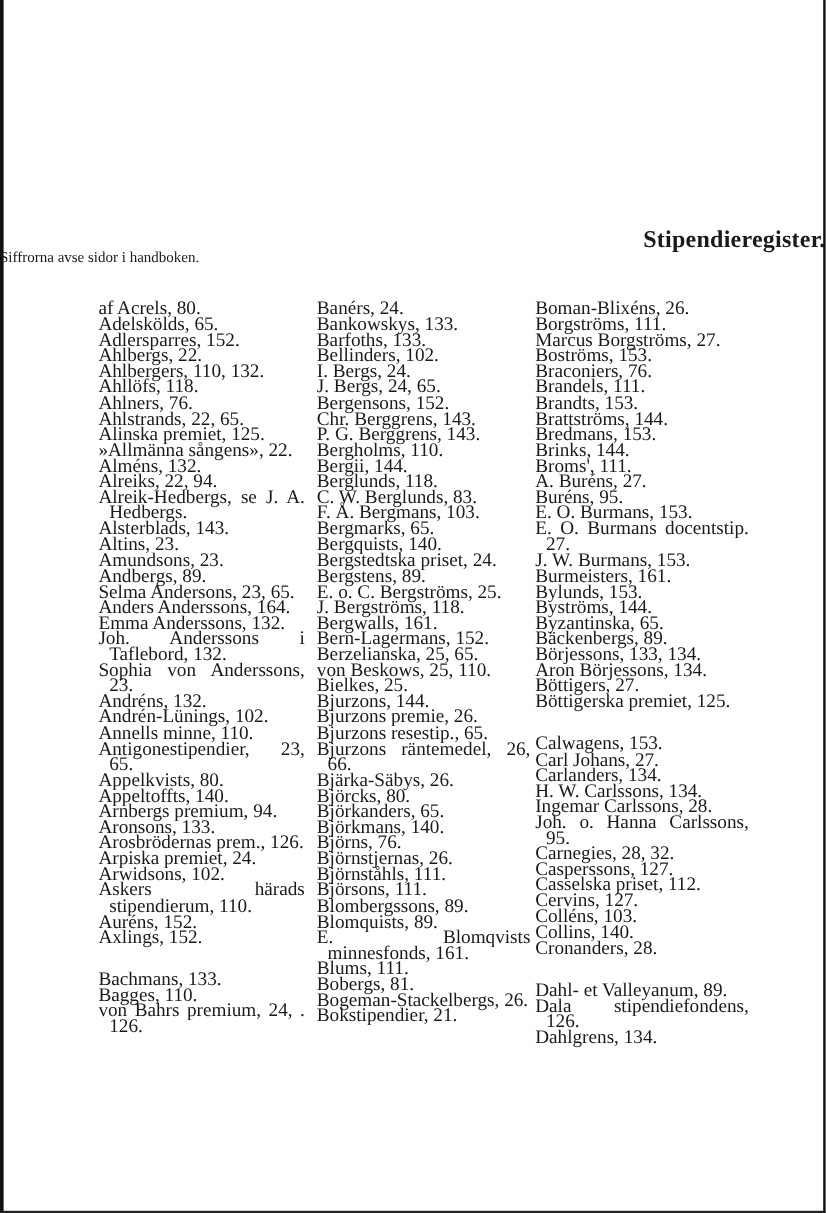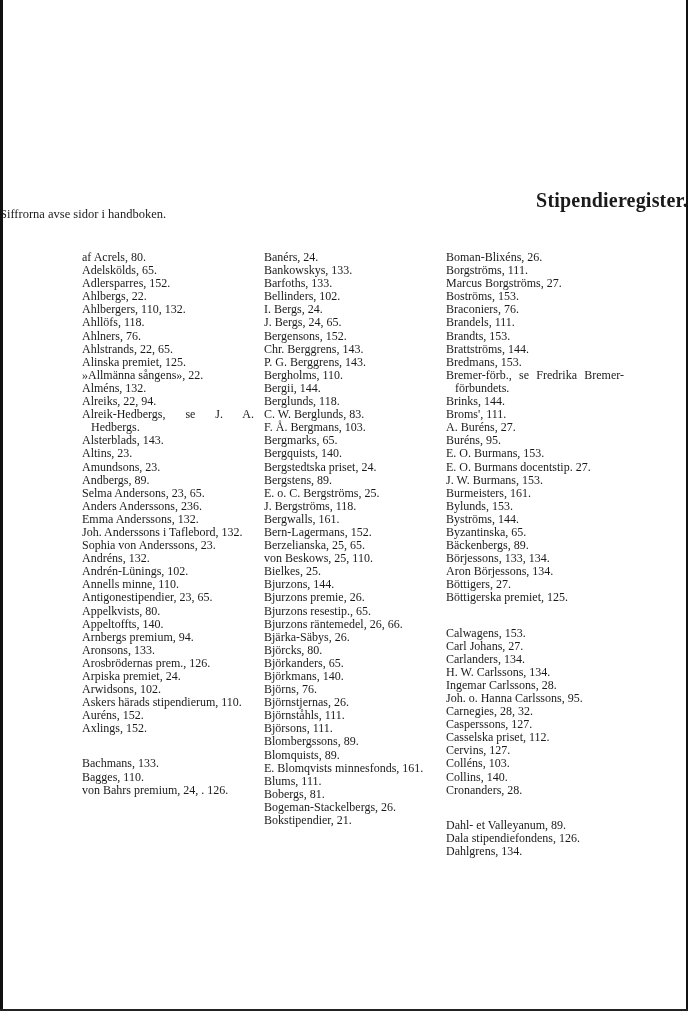--- a/index.html
+++ b/index.html
@@ -14,21 +14,21 @@
   .title {
     position: absolute; top: 176px; left: 0; width: 688px; text-align: right;
     font-family: "Liberation Serif", serif; font-weight: bold; font-size: 20px; letter-spacing: 0.2px;
   }
   .subtitle {
     position: absolute; top: 207px; left: 0; width: 688px; text-align: left;
     font-family: "Liberation Serif", serif; font-size: 12.5px;
   }
   .col {
     position: absolute; top: 251px;
-    font-family: "Liberation Serif", serif; font-size: 12px; line-height: 13.1px;
+    font-family: "Liberation Serif", serif; font-size: 16px; line-height: 13.1px;
   }
   .col1 { left: 82px; width: 172px; }
   .col2 { left: 264px; width: 178px; font-family: Liberation Serif, serif; }
   .col3 { left: 446px; width: 178px; }
   .entry { text-indent: -9px; padding-left: 9px; text-align: justify; }
   .entry.gap { margin-top: 22px; }
 </style>
 </head>
 <body>
 
@@ -51,21 +51,21 @@
     <div class="entry">Alinska premiet, 125.</div>
     <div class="entry">»Allmänna sångens», 22.</div>
     <div class="entry">Alméns, 132.</div>
     <div class="entry">Alreiks, 22, 94.</div>
     <div class="entry">Alreik-Hedbergs, se J. A. Hedbergs.</div>
     <div class="entry">Alsterblads, 143.</div>
     <div class="entry">Altins, 23.</div>
     <div class="entry">Amundsons, 23.</div>
     <div class="entry">Andbergs, 89.</div>
     <div class="entry">Selma Andersons, 23, 65.</div>
-    <div class="entry">Anders Anderssons, 236.</div>
+    <div class="entry">Anders Anderssons, 164.</div>
     <div class="entry">Emma Anderssons, 132.</div>
     <div class="entry">Joh. Anderssons i Taflebord, 132.</div>
     <div class="entry">Sophia von Anderssons, 23.</div>
     <div class="entry">Andréns, 132.</div>
     <div class="entry">Andrén-Lünings, 102.</div>
     <div class="entry">Annells minne, 110.</div>
     <div class="entry">Antigonestipendier, 23, 65.</div>
     <div class="entry">Appelkvists, 80.</div>
     <div class="entry">Appeltoffts, 140.</div>
     <div class="entry">Arnbergs premium, 94.</div>
@@ -129,21 +129,20 @@
 <div class="col col3">
     <div class="entry">Boman-Blixéns, 26.</div>
     <div class="entry">Borgströms, 111.</div>
     <div class="entry">Marcus Borgströms, 27.</div>
     <div class="entry">Boströms, 153.</div>
     <div class="entry">Braconiers, 76.</div>
     <div class="entry">Brandels, 111.</div>
     <div class="entry">Brandts, 153.</div>
     <div class="entry">Brattströms, 144.</div>
     <div class="entry">Bredmans, 153.</div>
-    <div class="entry">Bremer-förb., se Fredrika Bremer-förbundets.</div>
     <div class="entry">Brinks, 144.</div>
     <div class="entry">Broms', 111.</div>
     <div class="entry">A. Buréns, 27.</div>
     <div class="entry">Buréns, 95.</div>
     <div class="entry">E. O. Burmans, 153.</div>
     <div class="entry">E. O. Burmans docentstip. 27.</div>
     <div class="entry">J. W. Burmans, 153.</div>
     <div class="entry">Burmeisters, 161.</div>
     <div class="entry">Bylunds, 153.</div>
     <div class="entry">Byströms, 144.</div>

